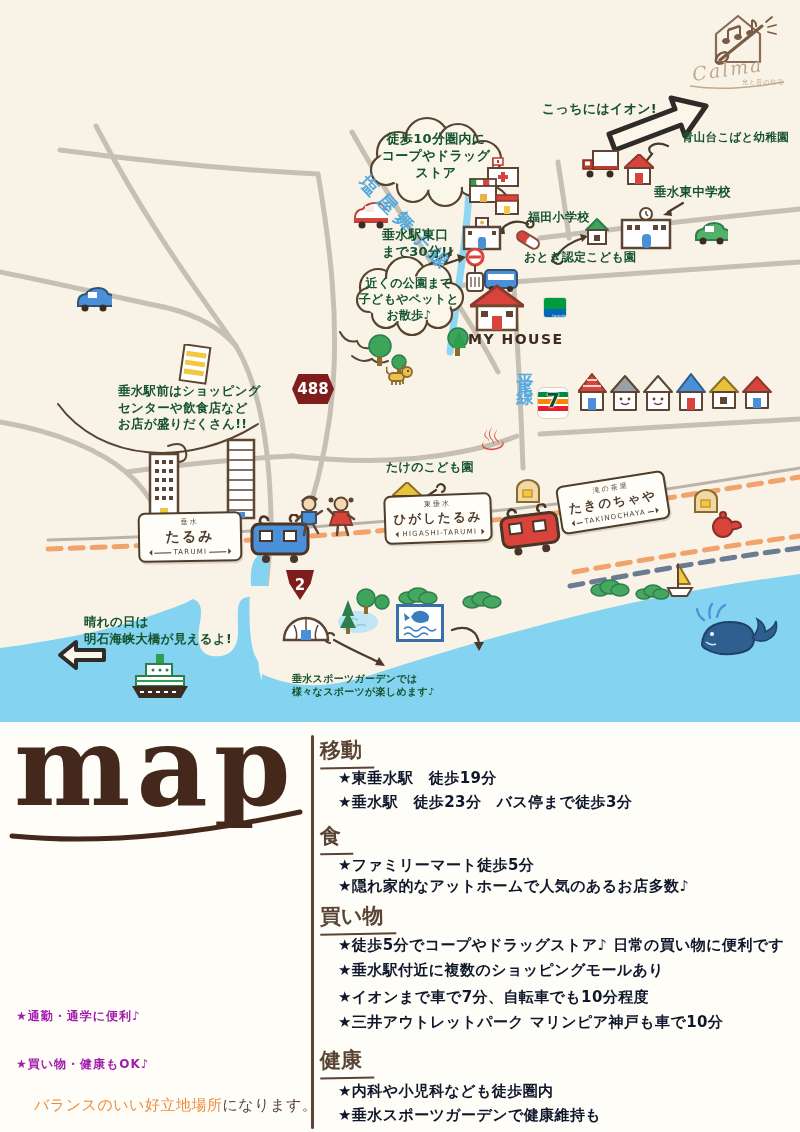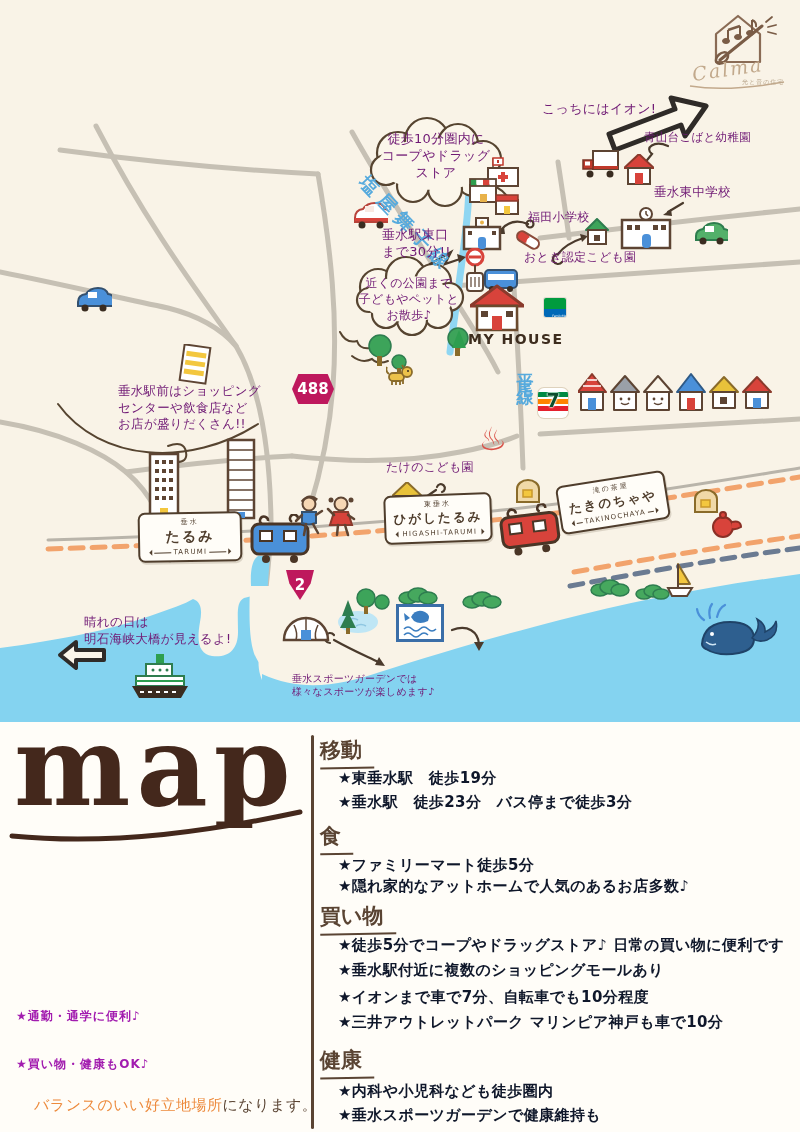--- a/index.html
+++ b/index.html
@@ -1,22 +1,22 @@
 <!DOCTYPE html>
 <html><head>
 <meta charset="utf-8">
 <style>
   html,body{margin:0;padding:0}
   .page{position:relative;width:800px;height:1132px;background:#fffdf8;font-family:"DejaVu Sans",sans-serif;overflow:hidden}
   .maparea{position:absolute;left:0;top:0;width:800px;height:722px;background:#f9f3e7}
   .abs{position:absolute}
-  .note{position:absolute;color:#701a75;font-weight:400;font-size:12.5px;line-height:1.32;white-space:pre-line;letter-spacing:.3px;z-index:6}
+  .note{position:absolute;color:#14532d;font-weight:700;font-size:12.5px;line-height:1.32;white-space:pre-line;letter-spacing:.3px;z-index:6}
   .bluetxt{color:#56aadd;font-weight:700}
   .icon{position:absolute;z-index:5}
-  .badge{position:absolute;background:#be185d;color:#fff;font-weight:700;display:flex;align-items:center;justify-content:center;z-index:5}
+  .badge{position:absolute;background:#7f1d1d;color:#fff;font-weight:700;display:flex;align-items:center;justify-content:center;z-index:5}
   .sign{position:absolute;background:#fffdf8;border:2.5px solid #4f3d2c;border-radius:7px;text-align:center;color:#4f3d2c;padding:3px 6px 4px;z-index:7;box-shadow:1px 2px 0 rgba(90,70,50,.18)}
   .sign .s{font-size:7px;letter-spacing:2px}
   .sign .m{font-size:14px;font-weight:700;letter-spacing:2px;margin-top:1px;white-space:nowrap}
   .arrowline{display:flex;align-items:center;margin-top:2px}
   .arrowline::before{content:"";border:3px solid transparent;border-right-color:#4f3d2c}
   .arrowline::after{content:"";border:3px solid transparent;border-left-color:#4f3d2c}
   .arrowline .ln{flex:1;border-top:1.5px solid #4f3d2c;margin:0 2px}
   .arrowline .r{font-size:7px;letter-spacing:1.2px;white-space:nowrap}
   .fm{position:absolute;width:22px;height:19px;border-radius:2px;overflow:hidden;z-index:5;box-shadow:0 0 0 1px rgba(0,0,0,.1)}
   .fm .g{height:11px;background:#009b3e}
@@ -502,21 +502,21 @@
       <div class="s">滝の茶屋</div>
       <div class="m" style="font-size:12.5px">たきのちゃや</div>
       <div class="arrowline">
           <span class="ln"></span>
           <span class="r">TAKINOCHAYA</span>
           <span class="ln"></span>
         </div>
     </div>
 
     <div class="note" style="left:542px;top:100px;font-size:13px">こっちにはイオン!</div>
-    <div class="note" style="left:644px;top:130px;font-size:11.5px">青山台こばと幼稚園</div>
+    <div class="note" style="left:682px;top:130px;font-size:11.5px">青山台こばと幼稚園</div>
     <div class="note" style="left:654px;top:184px;font-size:12.5px">垂水東中学校</div>
     <div class="note" style="left:368px;top:130px;width:136px;text-align:center;font-size:13px">徒歩10分圏内に
 コープやドラッグ
 ストア</div>
     <div class="note bluetxt" style="left:372px;top:170px;font-size:19px;letter-spacing:6px;transform:rotate(46deg);transform-origin:0 0;white-space:nowrap">塩屋舞子線</div>
     <div class="note" style="left:382px;top:226px;font-size:13px">垂水駅東口
 まで30分!!</div>
     <div class="note" style="left:528px;top:210px;font-size:12px">福田小学校</div>
     <div class="note" style="left:524px;top:250px;font-size:12px">おとぎ認定こども園</div>
     <div class="note" style="left:350px;top:276px;width:118px;text-align:center;font-size:12px">近くの公園まで

